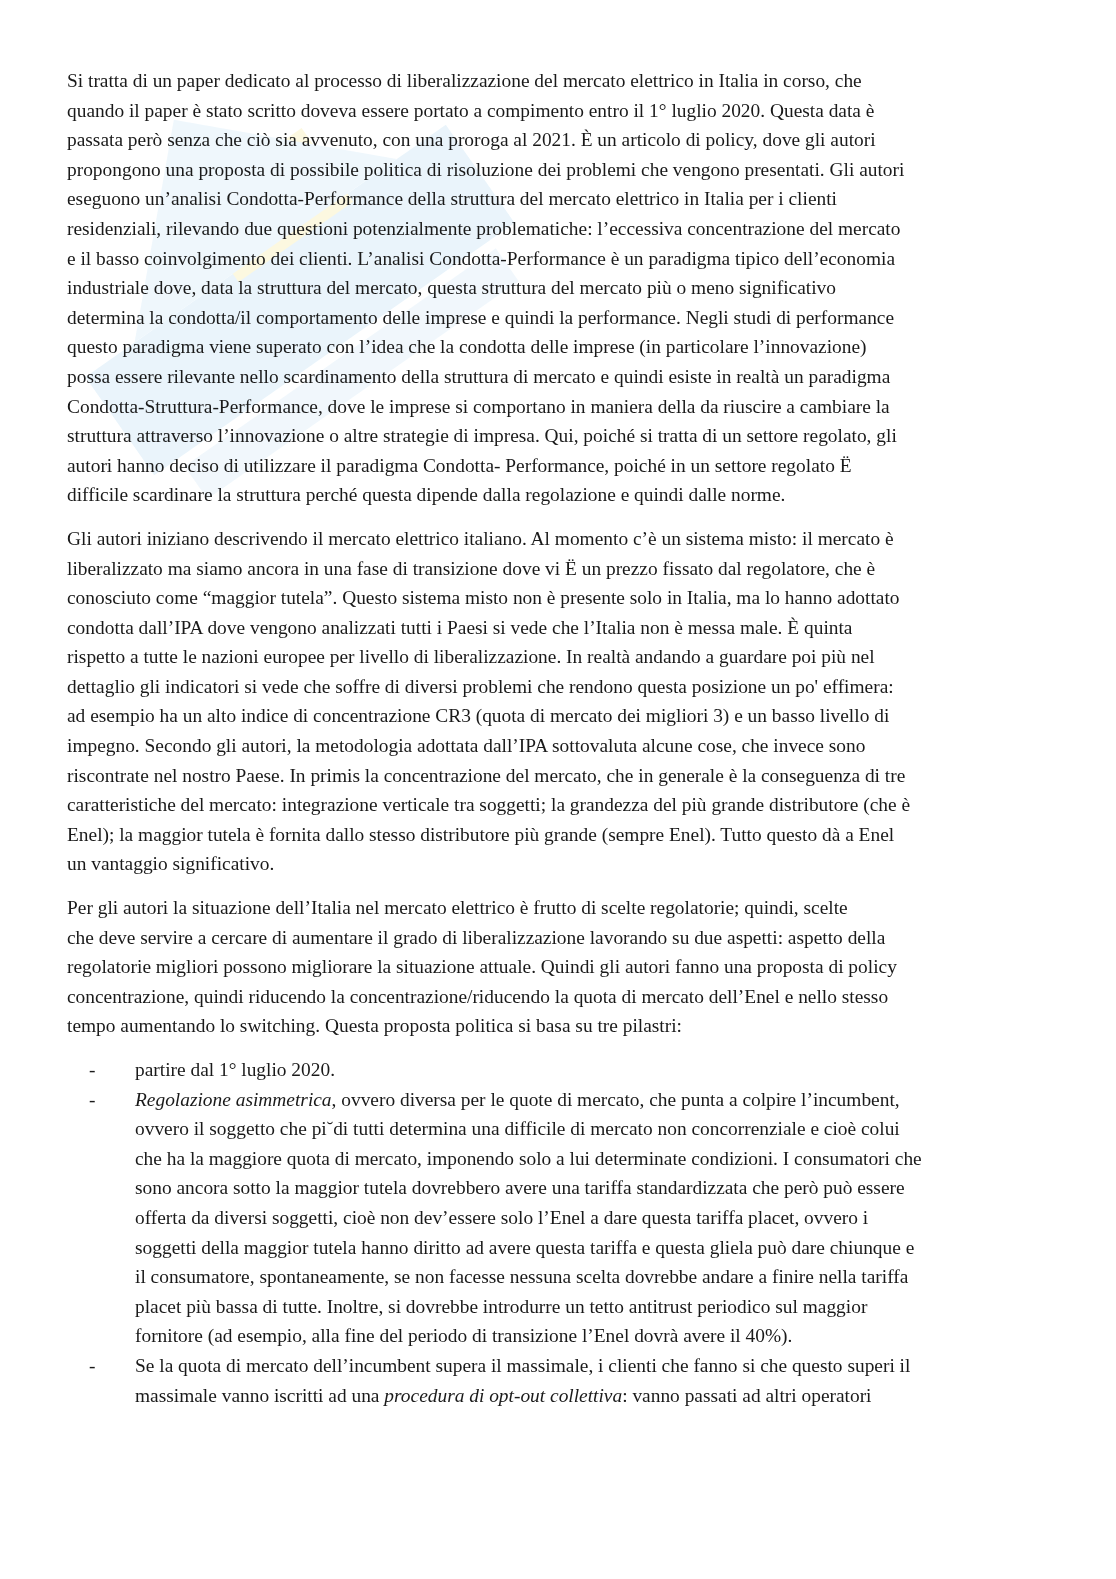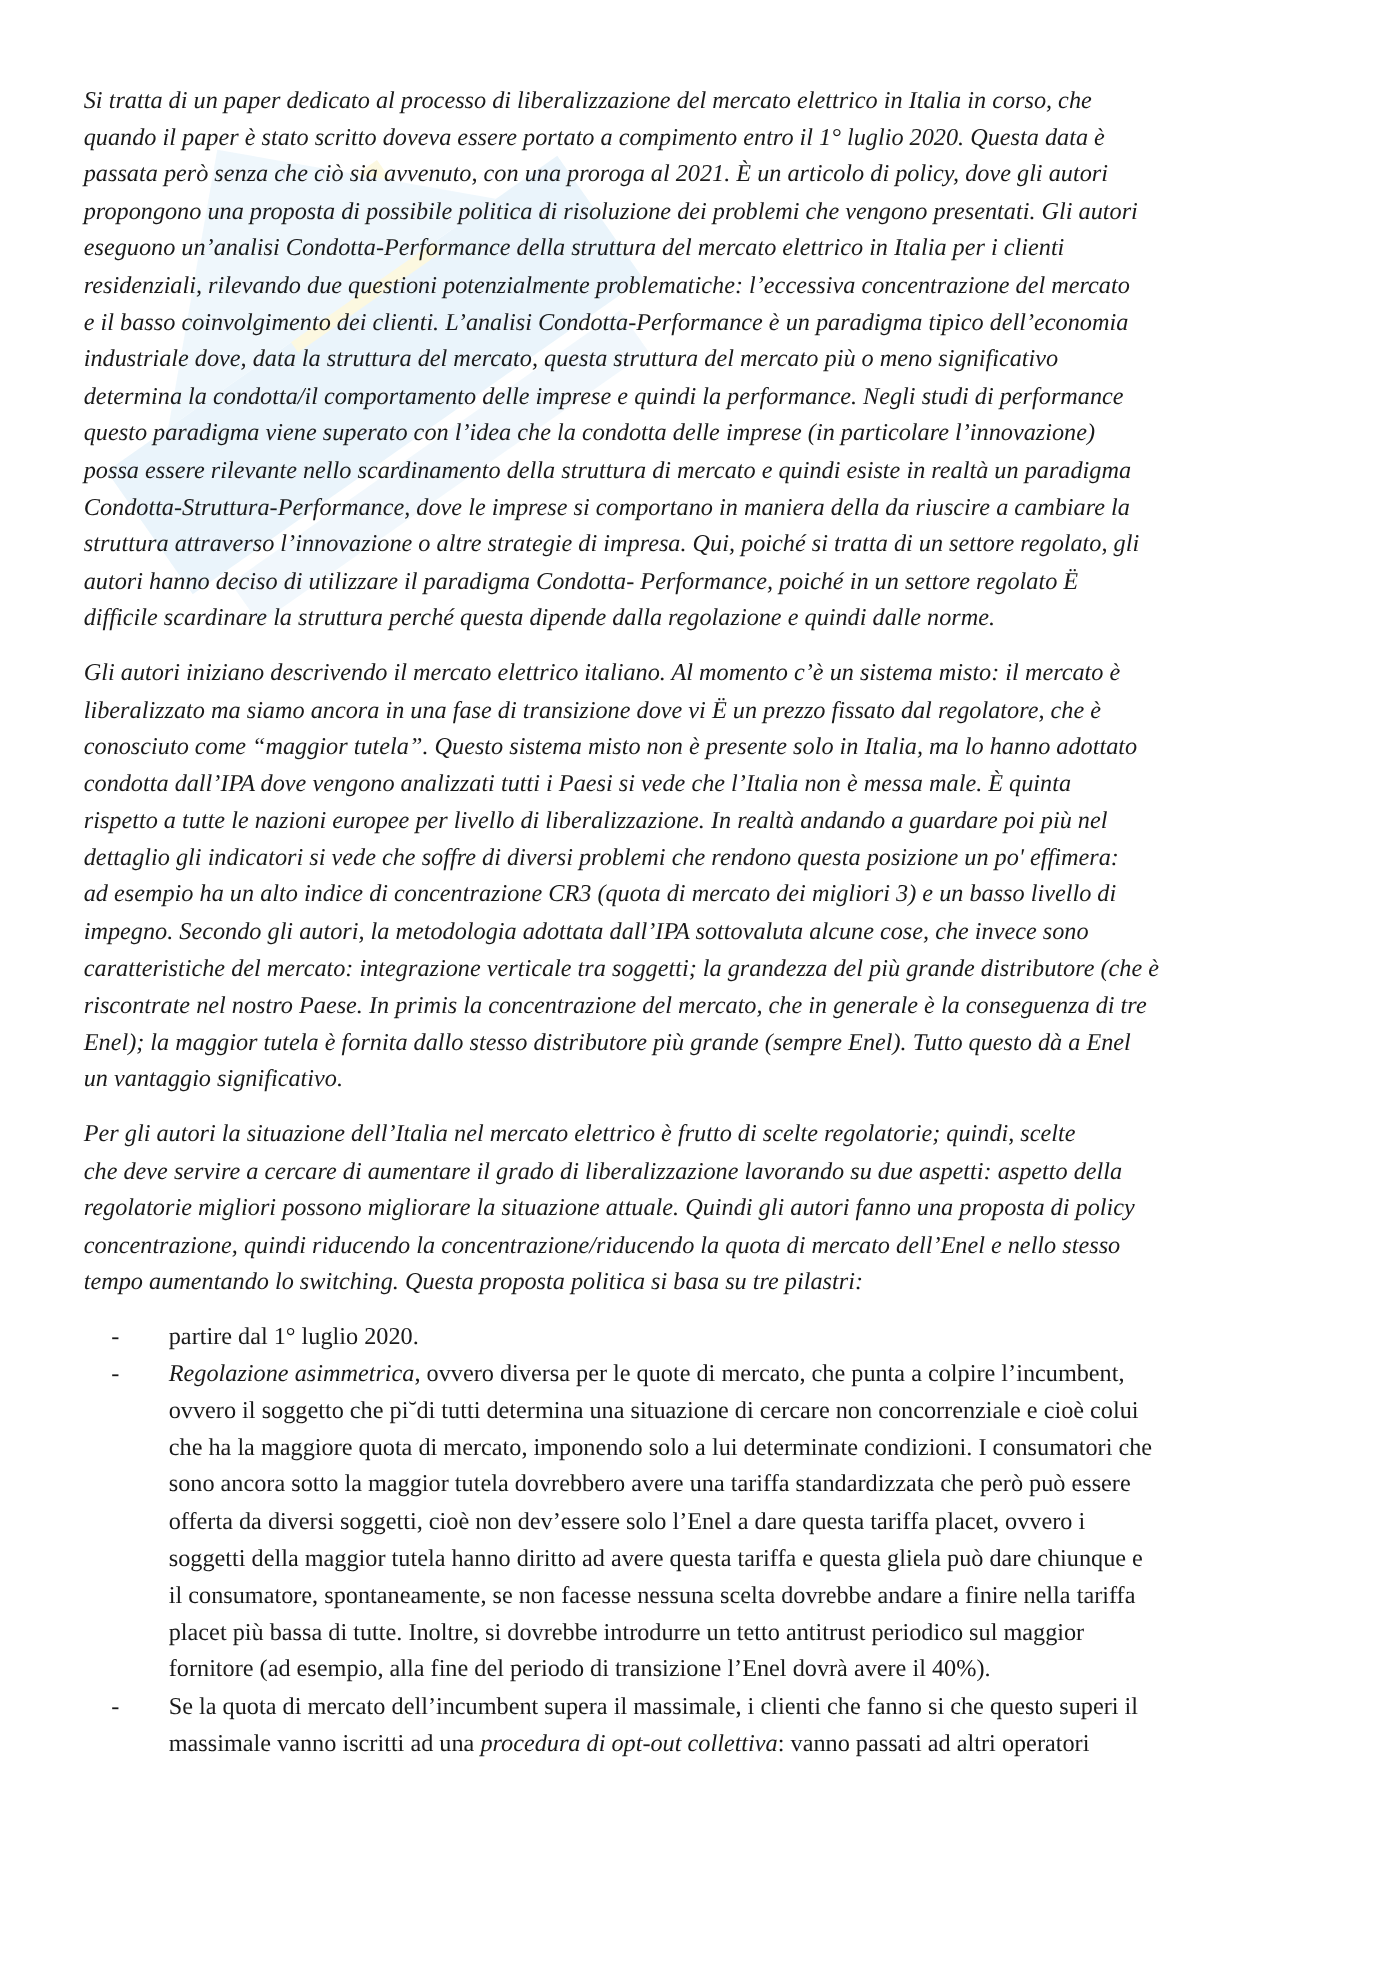--- a/index.html
+++ b/index.html
@@ -4,21 +4,21 @@
 <style>
   html, body { margin: 0; padding: 0; background: #ffffff; }
   body { width: 1116px; height: 1579px; position: relative; overflow: hidden; }
   .page { position: absolute; left: 0; top: 0; width: 1116px; height: 1579px; background: #fff; }
   .watermark { position: absolute; left: 20px; top: 40px; width: 560px; height: 520px; pointer-events: none; opacity: 0.55; }
   .content {
     position: absolute; left: 67px; top: 66px; width: 990px;
     font-family: "Liberation Serif", "DejaVu Serif", serif;
     font-size: 19.4px; color: #1a1a1a;
   }
-  .para { margin: 0 0 14px 0; font-style: italic; }
+  .para { margin: 0 0 14px 0; }
   .line { display: block; height: 29.6px; line-height: 29.6px; white-space: nowrap; }
   .list { margin: 0; padding: 0; list-style: none; }
   .li { position: relative; padding-left: 68px; }
   .dash { position: absolute; left: 22px; top: 0; line-height: 29.6px; }
   .it { font-style: italic; }
 </style>
 </head>
 <body>
 
 <div class="page">
@@ -54,22 +54,22 @@
 
     <div class="para">
       <span class="line">Gli autori iniziano descrivendo il mercato elettrico italiano. Al momento c’è un sistema misto: il mercato è</span>
       <span class="line">liberalizzato ma siamo ancora in una fase di transizione dove vi Ë un prezzo fissato dal regolatore, che è</span>
       <span class="line">conosciuto come “maggior tutela”. Questo sistema misto non è presente solo in Italia, ma lo hanno adottato</span>
       <span class="line">condotta dall’IPA dove vengono analizzati tutti i Paesi si vede che l’Italia non è messa male. È quinta</span>
       <span class="line">rispetto a tutte le nazioni europee per livello di liberalizzazione. In realtà andando a guardare poi più nel</span>
       <span class="line">dettaglio gli indicatori si vede che soffre di diversi problemi che rendono questa posizione un po' effimera:</span>
       <span class="line">ad esempio ha un alto indice di concentrazione CR3 (quota di mercato dei migliori 3) e un basso livello di</span>
       <span class="line">impegno. Secondo gli autori, la metodologia adottata dall’IPA sottovaluta alcune cose, che invece sono</span>
+      <span class="line">riscontrate nel nostro Paese. In primis la concentrazione del mercato, che in generale è la conseguenza di tre</span>
       <span class="line">caratteristiche del mercato: integrazione verticale tra soggetti; la grandezza del più grande distributore (che è</span>
-      <span class="line">riscontrate nel nostro Paese. In primis la concentrazione del mercato, che in generale è la conseguenza di tre</span>
       <span class="line">Enel); la maggior tutela è fornita dallo stesso distributore più grande (sempre Enel). Tutto questo dà a Enel</span>
       <span class="line">un vantaggio significativo.</span>
     </div>
 
     <div class="para">
       <span class="line">Per gli autori la situazione dell’Italia nel mercato elettrico è frutto di scelte regolatorie; quindi, scelte</span>
       <span class="line">che deve servire a cercare di aumentare il grado di liberalizzazione lavorando su due aspetti: aspetto della</span>
       <span class="line">regolatorie migliori possono migliorare la situazione attuale. Quindi gli autori fanno una proposta di policy</span>
       <span class="line">concentrazione, quindi riducendo la concentrazione/riducendo la quota di mercato dell’Enel e nello stesso</span>
       <span class="line">tempo aumentando lo switching. Questa proposta politica si basa su tre pilastri:</span>
@@ -78,21 +78,21 @@
     <div class="list">
 
       <div class="li">
         <span class="dash">-</span>
         <span class="line">partire dal 1° luglio 2020.</span>
       </div>
 
       <div class="li">
         <span class="dash">-</span>
         <span class="line"><span class="it">Regolazione asimmetrica</span><span>, ovvero diversa per le quote di mercato, che punta a colpire l’incumbent,</span></span>
-        <span class="line">ovvero il soggetto che pi˘di tutti determina una situazione di cercare non concorrenziale e cioè colui</span>
+        <span class="line">ovvero il soggetto che pi˘di tutti determina una difficile di mercato non concorrenziale e cioè colui</span>
         <span class="line">che ha la maggiore quota di mercato, imponendo solo a lui determinate condizioni. I consumatori che</span>
         <span class="line">sono ancora sotto la maggior tutela dovrebbero avere una tariffa standardizzata che però può essere</span>
         <span class="line">offerta da diversi soggetti, cioè non dev’essere solo l’Enel a dare questa tariffa placet, ovvero i</span>
         <span class="line">soggetti della maggior tutela hanno diritto ad avere questa tariffa e questa gliela può dare chiunque e</span>
         <span class="line">il consumatore, spontaneamente, se non facesse nessuna scelta dovrebbe andare a finire nella tariffa</span>
         <span class="line">placet più bassa di tutte. Inoltre, si dovrebbe introdurre un tetto antitrust periodico sul maggior</span>
         <span class="line">fornitore (ad esempio, alla fine del periodo di transizione l’Enel dovrà avere il 40%).</span>
       </div>
 
       <div class="li">

